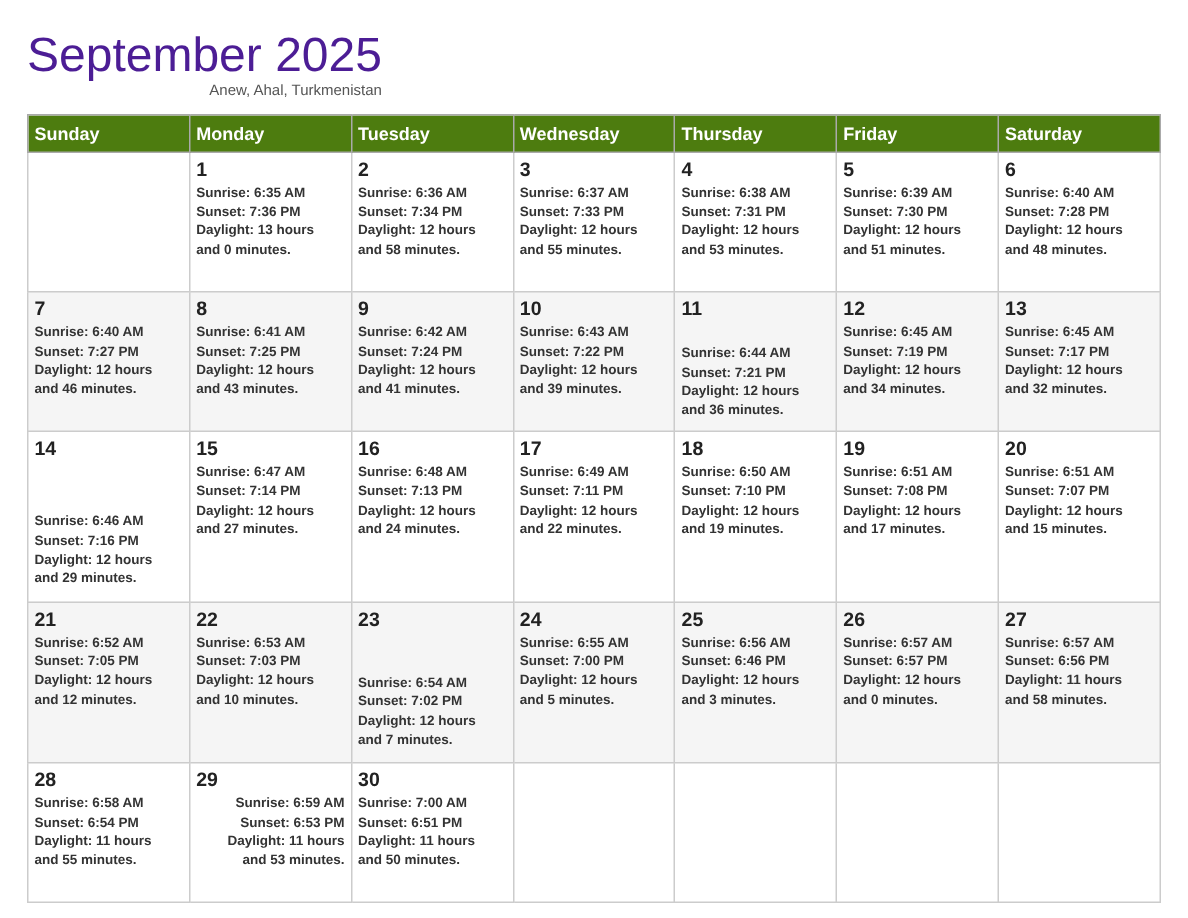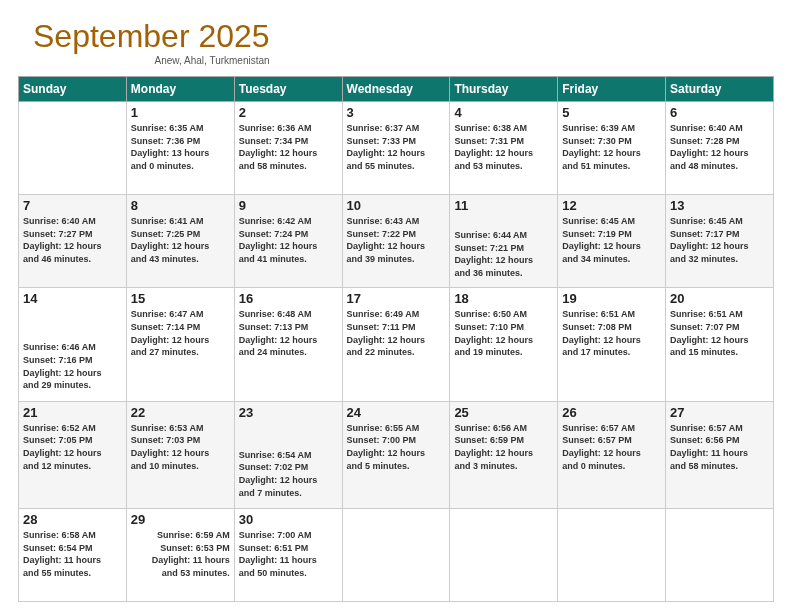--- a/index.html
+++ b/index.html
@@ -47,22 +47,21 @@
       width: 28px;
       height: 28px;
       margin-right: 4px;
     }
     .title-block {
       text-align: right;
     }
     .month-title {
       font-size: 32px;
       font-weight: normal;
-      color: #a16207;
-      margin-left: 15px;
+      color: #4c1d95;
     }
     .location-title {
       font-size: 10px;
       color: #555;
     }
     .calendar {
       flex: 1;
       border-collapse: collapse;
       width: 100%;
       table-layout: fixed;
@@ -95,21 +94,21 @@
       color: #333;
       font-size: 9px;
       line-height: 1.4;
       font-weight: bold;
     }
     .empty {
       background: #f9f9f9;
     }
     .calendar tr:nth-child(odd) td { background-color: #fff; }
     .calendar tr:nth-child(even) td { background-color: #f5f5f5; }
-    .calendar thead tr th { background-color: #0f766e; }
+    .calendar thead tr th { background-color: #4d7c0f; }
   </style>
 </head>
 <body>
 
 <div class="page">
   <div class="header">
     <div class="title-block">
       <div class="month-title">September 2025</div>
       <div class="location-title">Anew, Ahal, Turkmenistan</div>
     </div>
@@ -300,21 +299,21 @@
           <td>
             <span class="day-number">24</span>
             <div class="day-info" style="white-space: pre-line;">Sunrise: 6:55 AM
 Sunset: 7:00 PM
 Daylight: 12 hours
 and 5 minutes.</div>
           </td>
           <td>
             <span class="day-number">25</span>
             <div class="day-info" style="white-space: pre-line;">Sunrise: 6:56 AM
-Sunset: 6:59 PM
+Sunset: 6:46 PM
 Daylight: 12 hours
 and 3 minutes.</div>
           </td>
           <td>
             <span class="day-number">26</span>
             <div class="day-info" style="white-space: pre-line;">Sunrise: 6:57 AM
 Sunset: 6:57 PM
 Daylight: 12 hours
 and 0 minutes.</div>
           </td>

